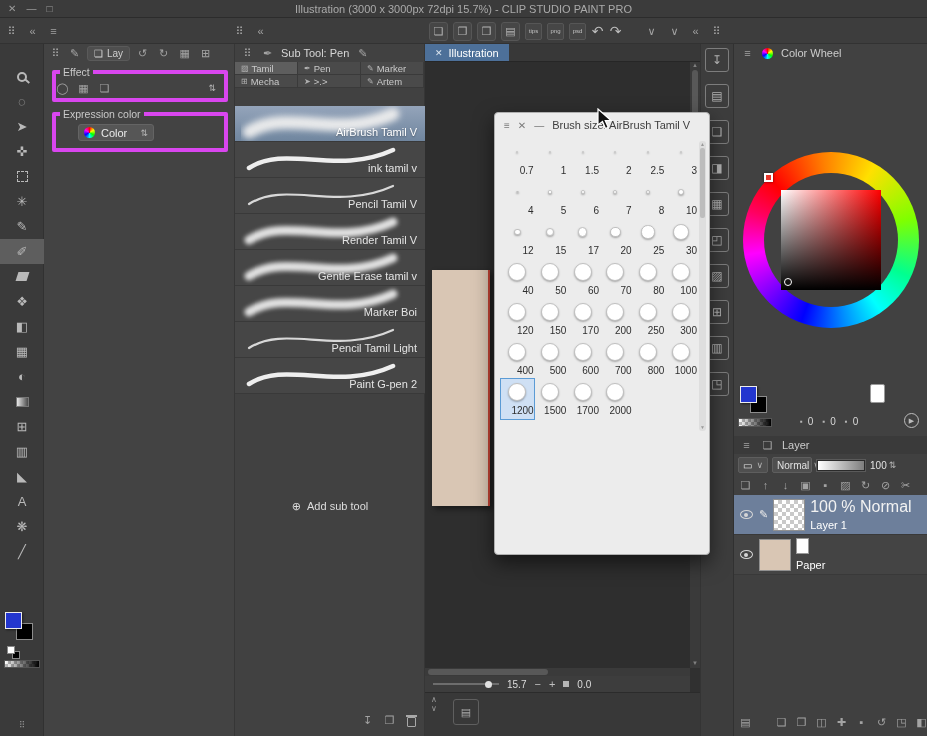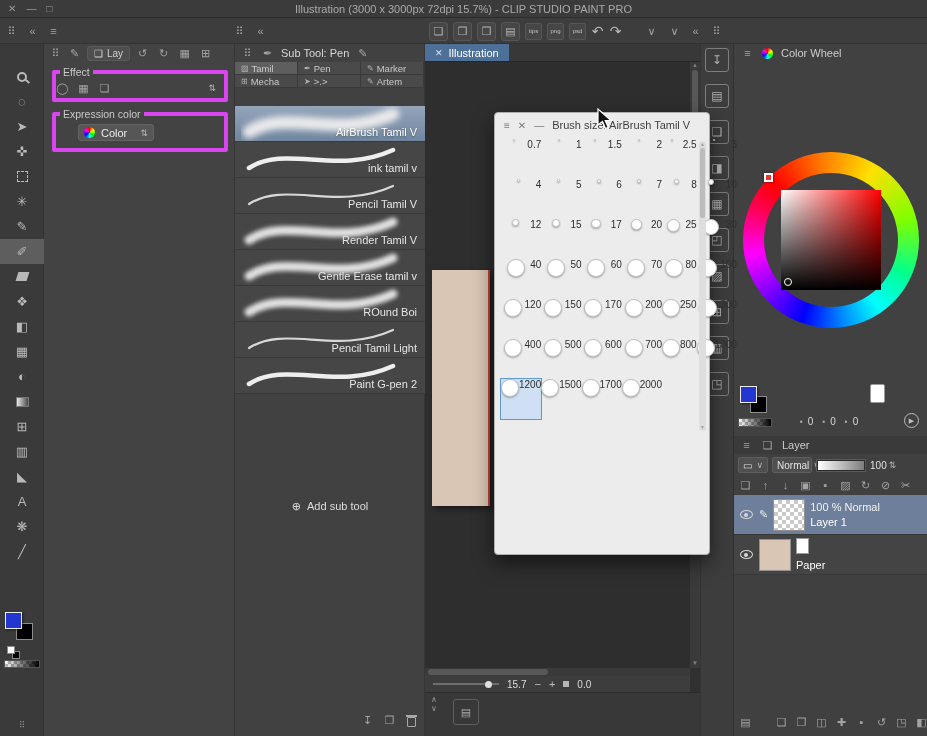--- a/index.html
+++ b/index.html
@@ -117,30 +117,30 @@
 #layer-tools{display:flex;align-items:center;gap:7px;padding:5px 0 0 5px;font-size:10px;color:#b5b5b5;height:20px}
 #layer-list{margin-top:2px}
 .lrow{height:40px;display:flex;align-items:center;gap:5px;padding-left:4px;background:#444444;border-bottom:1px solid #393939}
 .lrow.lsel{background:#6d7f9b}
 .eyeh{width:16px;display:flex;justify-content:center}
 .lpen{font-size:11px;color:#e8e8e8}
 .lthumb{width:32px;height:32px;border:1px solid #909090;background:#fff;flex:none}
 .lthumb.checker{background-color:#fff;background-image:linear-gradient(45deg,#c9c9c9 25%,transparent 25%,transparent 75%,#c9c9c9 75%),linear-gradient(45deg,#c9c9c9 25%,transparent 25%,transparent 75%,#c9c9c9 75%);background-size:8px 8px;background-position:0 0,4px 4px}
 .lthumb.paper{background:#d9c6b4}
 .ltext{display:flex;flex-direction:column;justify-content:center}
-.linfo{font-size:11px;color:#f2f2f2}
+.linfo{font-size:16px;color:#f2f2f2}
 .lname{font-size:11px;color:#fff;margin-top:3px}
 .rowpaper{width:13px;height:16px;background:#fff;border:1px solid #999;margin-bottom:2px}
 #layer-bottom{position:absolute;left:5px;right:5px;bottom:6px;display:flex;align-items:center;gap:7px;font-size:11px;color:#b5b5b5}
 
 .popup{position:absolute;left:494px;top:112px;width:216px;height:443px;background:#ececec;border:1px solid #b0b0b0;border-radius:4px;box-shadow:0 8px 20px rgba(0,0,0,.55);z-index:50}
 .ptitle{height:24px;display:flex;align-items:center;gap:8px;padding:0 9px;font-size:11px;color:#3e3e3e}
 .pg{color:#7a7a7a;font-size:10px}
 #size-grid{position:absolute;left:6px;top:26px;width:196px;display:grid;grid-template-columns:repeat(6,1fr)}
-.cell{height:40px;display:flex;flex-direction:row;align-items:flex-start;justify-content:flex-end;padding-bottom:3px}
+.cell{height:40px;display:flex;flex-direction:column;align-items:flex-end;justify-content:flex-end;padding-bottom:3px}
 .doth{flex:1;display:flex;align-items:center;justify-content:center;width:100%}
 .dot{background:#fff;border-radius:50%;border:1px solid #c0c0c0;box-shadow:0 1px 2px rgba(0,0,0,.3)}
 .num{font-size:10px;color:#2e2e2e}
 .cell.selc{background:#cfe0f4;outline:1px solid #5b9bd5}
 .pscroll{position:absolute;right:3px;top:28px;width:7px;height:290px;background:#dedede;border-radius:3px;display:flex;flex-direction:column;align-items:center;font-size:5px;color:#9a9a9a}
 .pthumb{width:5px;height:70px;background:#bdbdbd;border-radius:2px;margin-top:1px}
 .pscroll .dn{margin-top:auto;margin-bottom:1px}
 
 .cursor{position:absolute;left:597px;top:108px;z-index:99}
 </style>
@@ -329,21 +329,21 @@
         <div class="brush-item">
           <svg width="170" height="36" viewBox="0 0 170 36">
             <path d="M8 26 C 45 2, 95 34, 152 8" fill="none" stroke="#eeeeee" stroke-width="9" stroke-linecap="round" opacity="0.92" style="filter:blur(2px)"></path>
           </svg>
           <div class="bname">Gentle Erase tamil v</div>
         </div>
         <div class="brush-item">
           <svg width="170" height="36" viewBox="0 0 170 36">
             <path d="M8 26 C 45 2, 95 34, 152 8" fill="none" stroke="#eeeeee" stroke-width="9" stroke-linecap="round" opacity="0.92" style="filter:blur(2px)"></path>
           </svg>
-          <div class="bname">ROund Boi</div>
+          <div class="bname">Marker Boi</div>
         </div>
         <div class="brush-item">
           <svg width="170" height="36" viewBox="0 0 170 36">
             <path d="M8 26 C 45 2, 95 34, 152 8" fill="none" stroke="#d8d8d8" stroke-width="2.2" stroke-linecap="round" opacity="1" style="filter:blur(0.3px)"></path>
           </svg>
           <div class="bname">Pencil Tamil Light</div>
         </div>
         <div class="brush-item">
           <svg width="170" height="36" viewBox="0 0 170 36">
             <path d="M8 26 C 45 2, 95 34, 152 8" fill="none" stroke="#eeeeee" stroke-width="4.5" stroke-linecap="round" opacity="1" style="filter:blur(0.4px)"></path>

